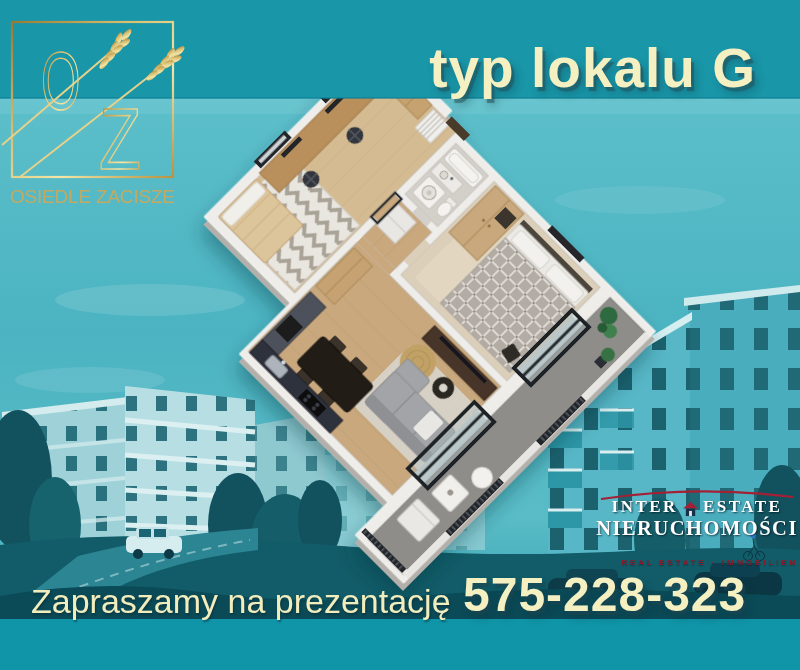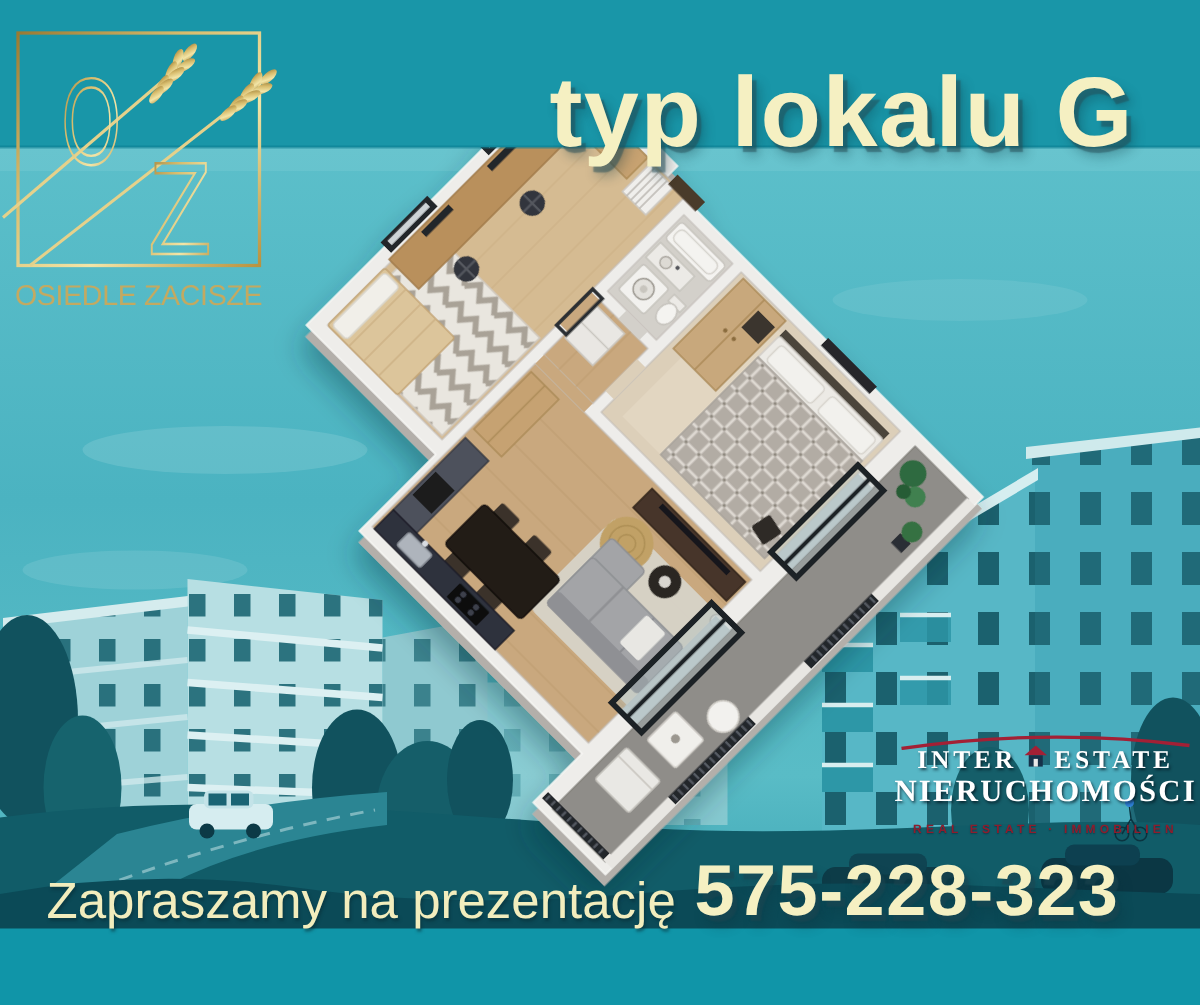--- a/index.html
+++ b/index.html
@@ -1,36 +1,36 @@
 <!DOCTYPE html>
 <html><head>
 <meta charset="utf-8">
 <style>
   html,body{margin:0;padding:0;background:#222;}
   .canvas{position:relative;width:800px;height:670px;overflow:hidden;
           font-family:"Liberation Sans",sans-serif;background:#1996a8;}
   .canvas svg.scene{position:absolute;left:0;top:0;}
   .overlay{position:absolute;white-space:nowrap;}
-  .typ-lokalu{right:44px;top:36px;font-size:66px;font-weight:bold;letter-spacing:1px;
+  .typ-lokalu{right:44px;top:36px;font-size:55px;font-weight:bold;letter-spacing:1px;
     color:#f5f0c2;text-shadow:3px 4px 1px rgba(36,76,86,.55),5px 7px 8px rgba(10,50,60,.30);}
   .tagline{left:31px;top:582px;font-size:34px;font-weight:400;color:#f2edbd;
     text-shadow:1px 2px 2px rgba(10,45,55,.55);}
   .phone{left:463px;top:567px;font-size:48px;font-weight:bold;letter-spacing:1px;color:#f5f0c2;
     text-shadow:3px 4px 1px rgba(30,70,80,.55),5px 7px 8px rgba(10,50,60,.30);}
   .agency{left:596px;top:487px;width:202px;text-align:center;color:#fff;
     font-family:"Liberation Serif",serif;}
   .agency .arc{display:block;margin:0 auto -3px auto;}
-  .agency .row1{display:flex;align-items:flex-start;justify-content:center;gap:5px;
+  .agency .row1{display:flex;align-items:flex-end;justify-content:center;gap:5px;
     font-size:17px;font-weight:bold;letter-spacing:2.5px;
     text-shadow:1px 1px 2px rgba(0,15,25,.7);}
   .agency .row2{font-size:20.5px;font-weight:bold;letter-spacing:1.5px;margin-top:0px;
-    text-shadow:1px 1px 2px rgba(0,15,25,.7);text-align:right;}
+    text-shadow:1px 1px 2px rgba(0,15,25,.7);}
   .agency .row3{font-size:8px;font-weight:bold;letter-spacing:2.8px;color:#8e1d2d;
-    margin-top:8px;font-family:"Liberation Sans",sans-serif;
-    text-shadow:0 1px 1px rgba(0,10,20,.35);}
+    margin-top:18px;font-family:"Liberation Sans",sans-serif;
+    text-shadow:0 1px 1px rgba(0,10,20,.35);text-align:right;}
 </style>
 </head>
 <body>
 
 <div class="canvas">
 
 <svg class="scene" width="800" height="670" viewBox="0 0 800 670">
   <defs>
     <linearGradient id="sky" x1="0" y1="0" x2="0" y2="1">
       <stop offset="0" stop-color="#5cbfca"></stop>

